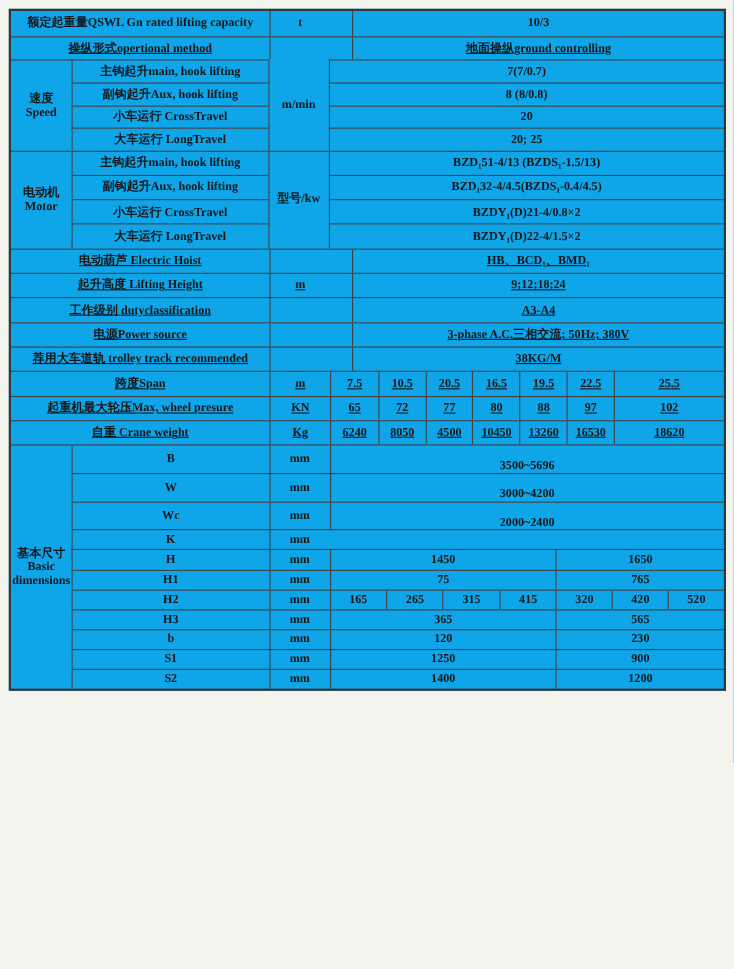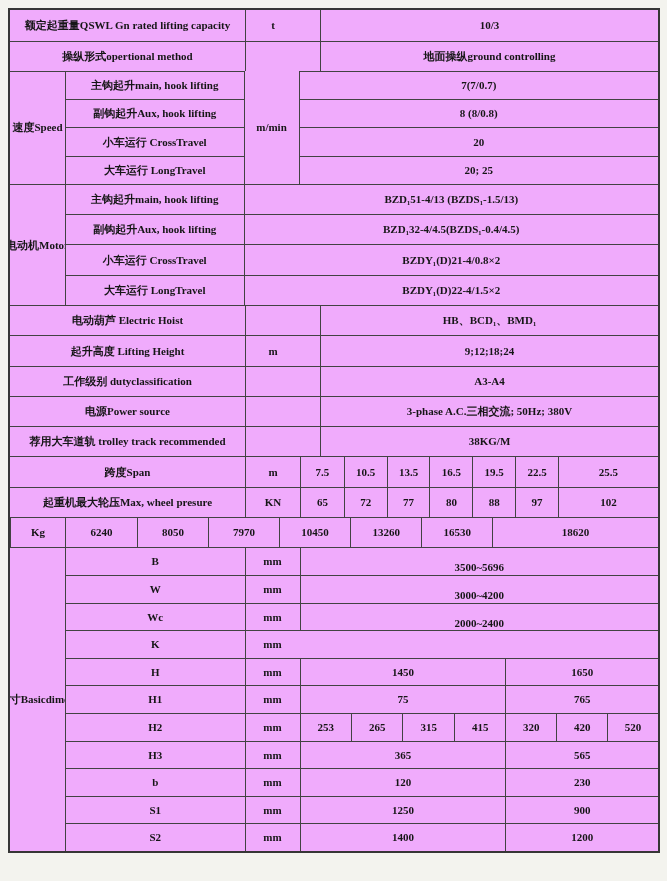--- a/index.html
+++ b/index.html
@@ -6,55 +6,55 @@
   html,body { width: 667px; height: 881px; }
   body {
     background: #f3f3ee;
     font-family: "Liberation Serif", "DejaVu Serif", serif;
     font-weight: bold;
     color: #161616;
     position: relative;
   }
   .tbl {
     position: absolute; left: 8px; top: 8px;
-    width: 652px; height: 845px;
-    background: #f0abfc;
+    width: 652px; height: 620px;
+    background: #0ea5e9;
     border: 2px solid #363636;
     display: flex; flex-direction: column;
   }
   .bt { border-top: 1.5px solid #424242; }
   .bl { border-left: 1.5px solid #424242; }
   .rt { border-top: 1.5px solid #424242; }
 
   .row { display: flex; }
   .section { display: flex; }
 
   .cell {
     display: flex; align-items: center; justify-content: center;
     text-align: center; font-size: 11px; line-height: 1.15;
     padding: 0 2px; white-space: nowrap; overflow: hidden;
   }
   .label  { width: 235px; }
   .unit   { width: 55px; }
   .value  { flex: 1; margin-left: 20px; }
 
-  .group  { width: 55px; flex-direction: row; }
+  .group  { width: 55px; flex-direction: column; }
   .group span { display: block; }
 
   .colstack { display: flex; flex-direction: column; }
   .labels { width: 178.5px; }
   .values { flex: 1; }
   .labels .cell, .values .cell { flex: 1; }
 
   
   .h-r1 { height: 32px; }
-  .h-r2 { height: 30px; }
+  .h-r2 { height: 30px; text-decoration: underline; }
   .h-speed { height: 116px; }
   .h-motor { height: 124px; }
-  .h-std { height: 31px; }
+  .h-std { height: 31px; text-decoration: underline; }
   .h-dims { height: 311px; }
 
   
   .vgrid { flex: 1; display: flex; }
   .vc { width: 12%; }
   .vc-last { flex: 1; }
 
   
   .dimrows { flex: 1; display: flex; flex-direction: column; }
   .drow { flex: 1; display: flex; }
@@ -108,20 +108,21 @@
     <div class="cell group">
       <span>电动机</span>
       <span>Motor</span>
     </div>
     <div class="colstack labels bl">
       <div class="cell">主钩起升main, hook lifting</div>
       <div class="cell rt">副钩起升Aux, hook lifting</div>
       <div class="cell rt">小车运行 CrossTravel</div>
       <div class="cell rt">大车运行 LongTravel</div>
     </div>
+    <div class="cell unit bl">型号/kw</div>
     <div class="colstack values bl">
       <div class="cell">BZD₁51-4/13 (BZDS₁-1.5/13)</div>
       <div class="cell rt">BZD₁32-4/4.5(BZDS₁-0.4/4.5)</div>
       <div class="cell rt">BZDY₁(D)21-4/0.8×2</div>
       <div class="cell rt">BZDY₁(D)22-4/1.5×2</div>
     </div>
   </div>
 
   <div class="row h-std bt">
     <div class="cell label">电动葫芦 Electric Hoist</div>
@@ -152,21 +153,21 @@
     <div class="cell unit bl"></div>
     <div class="cell value bl">38KG/M</div>
   </div>
 
   <div class="row h-std bt">
     <div class="cell label">跨度Span</div>
     <div class="cell unit bl">m</div>
     <div class="vgrid bl">
       <div class="cell vc">7.5</div>
       <div class="cell vc bl">10.5</div>
-      <div class="cell vc bl">13.5</div>
+      <div class="cell vc bl">20.5</div>
       <div class="cell vc bl">16.5</div>
       <div class="cell vc bl">19.5</div>
       <div class="cell vc bl">22.5</div>
       <div class="cell vc-last bl">25.5</div>
     </div>
   </div>
 
   <div class="row h-std bt">
     <div class="cell label">起重机最大轮压Max, wheel presure</div>
     <div class="cell unit bl">KN</div>
@@ -175,25 +176,26 @@
       <div class="cell vc bl">72</div>
       <div class="cell vc bl">77</div>
       <div class="cell vc bl">80</div>
       <div class="cell vc bl">88</div>
       <div class="cell vc bl">97</div>
       <div class="cell vc-last bl">102</div>
     </div>
   </div>
 
   <div class="row h-std bt">
+    <div class="cell label">自重 Crane weight</div>
     <div class="cell unit bl">Kg</div>
     <div class="vgrid bl">
       <div class="cell vc">6240</div>
       <div class="cell vc bl">8050</div>
-      <div class="cell vc bl">7970</div>
+      <div class="cell vc bl">4500</div>
       <div class="cell vc bl">10450</div>
       <div class="cell vc bl">13260</div>
       <div class="cell vc bl">16530</div>
       <div class="cell vc-last bl">18620</div>
     </div>
   </div>
 
   <div class="section h-dims bt">
     <div class="cell group">
       <span>基本尺寸</span>
@@ -247,21 +249,21 @@
           <div class="cell sl">75</div>
           <div class="cell sr bl">765</div>
         </div>
       </div>
 
       <div class="drow rt">
         <div class="cell dlabel">H2</div>
         <div class="cell unit bl">mm</div>
         <div class="vzone bl">
           <div class="h2l">
-            <div class="cell">253</div>
+            <div class="cell">165</div>
             <div class="cell bl">265</div>
             <div class="cell bl">315</div>
             <div class="cell bl">415</div>
           </div>
           <div class="h2r bl">
             <div class="cell">320</div>
             <div class="cell bl">420</div>
             <div class="cell bl">520</div>
           </div>
         </div>

